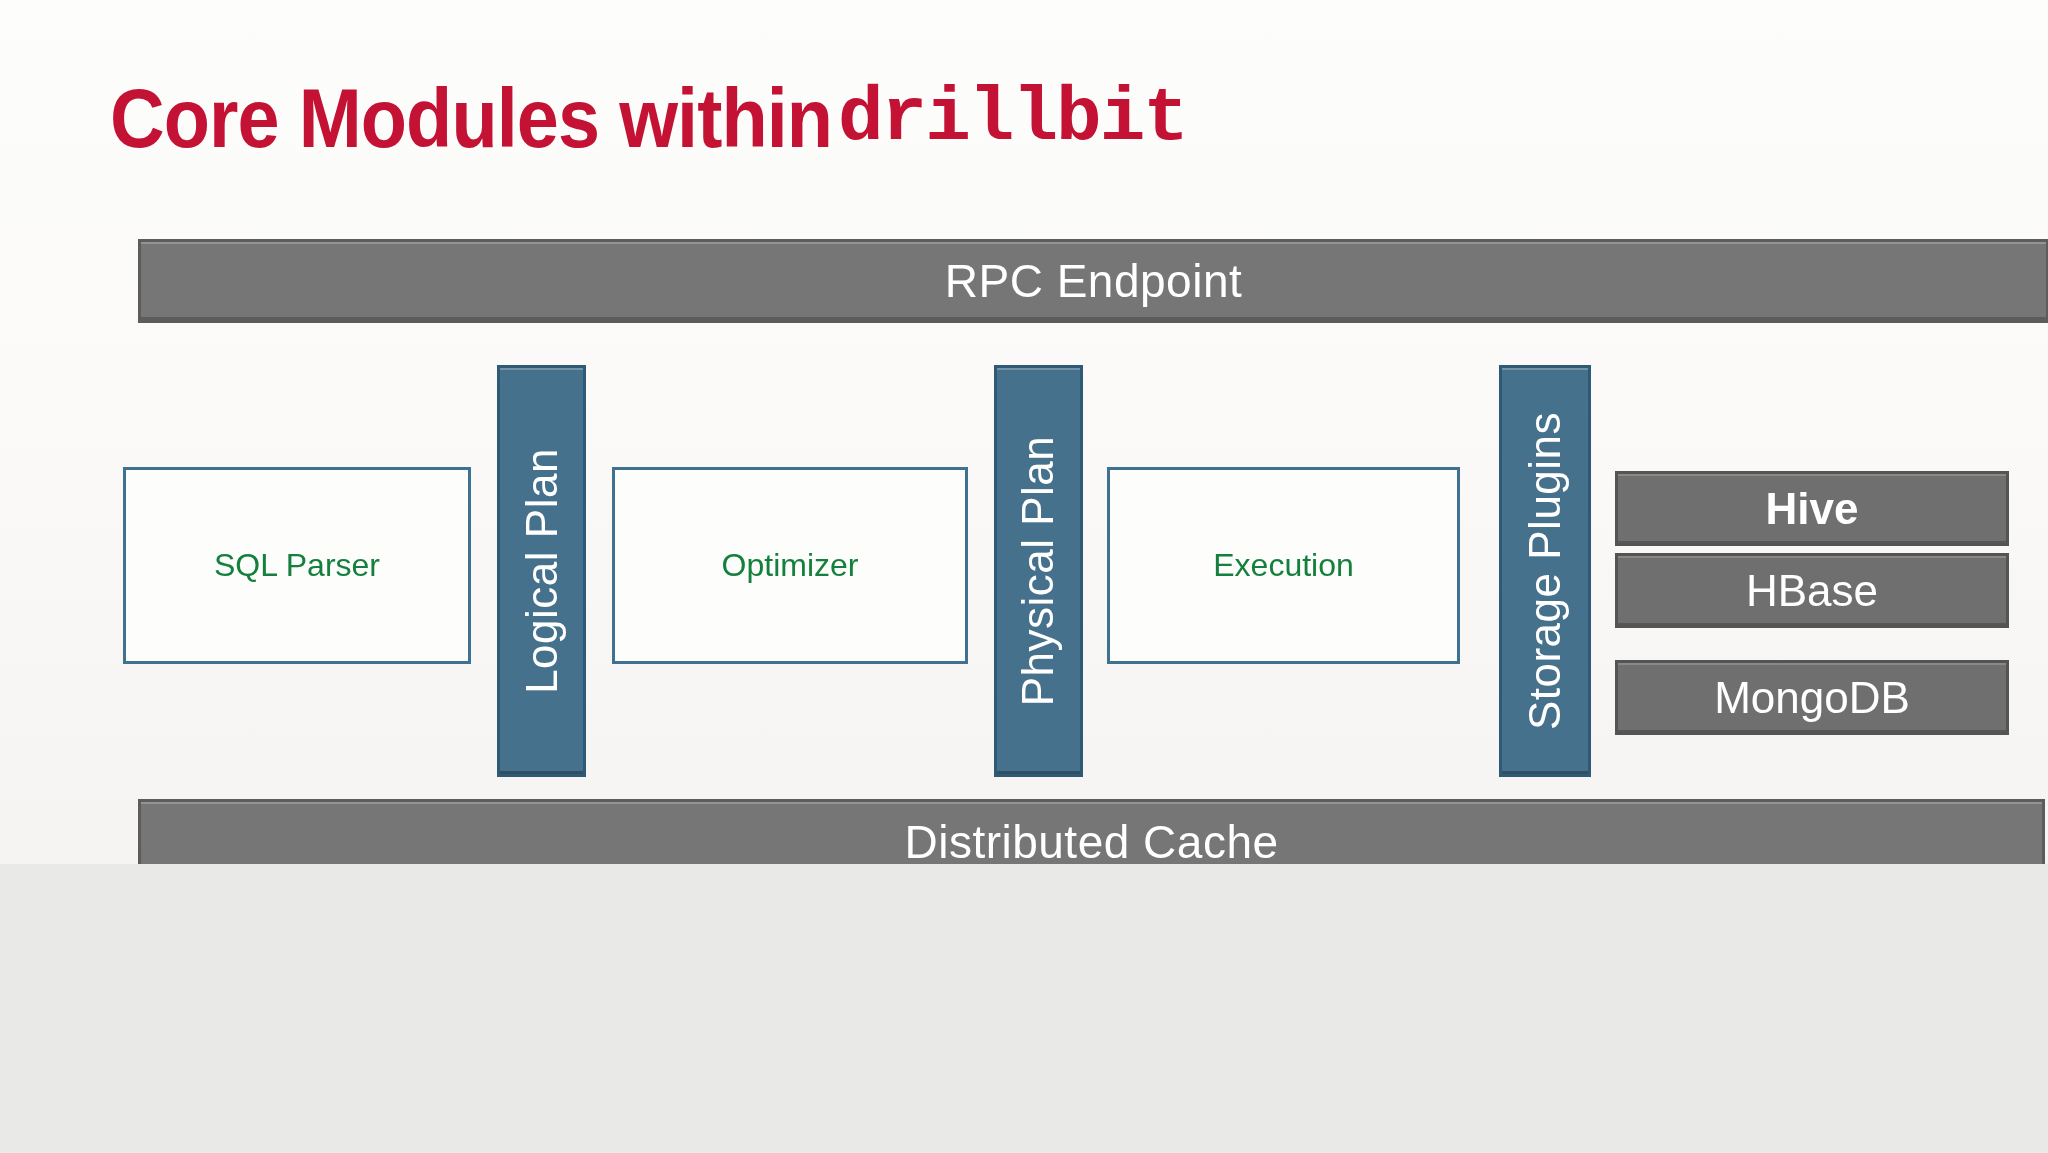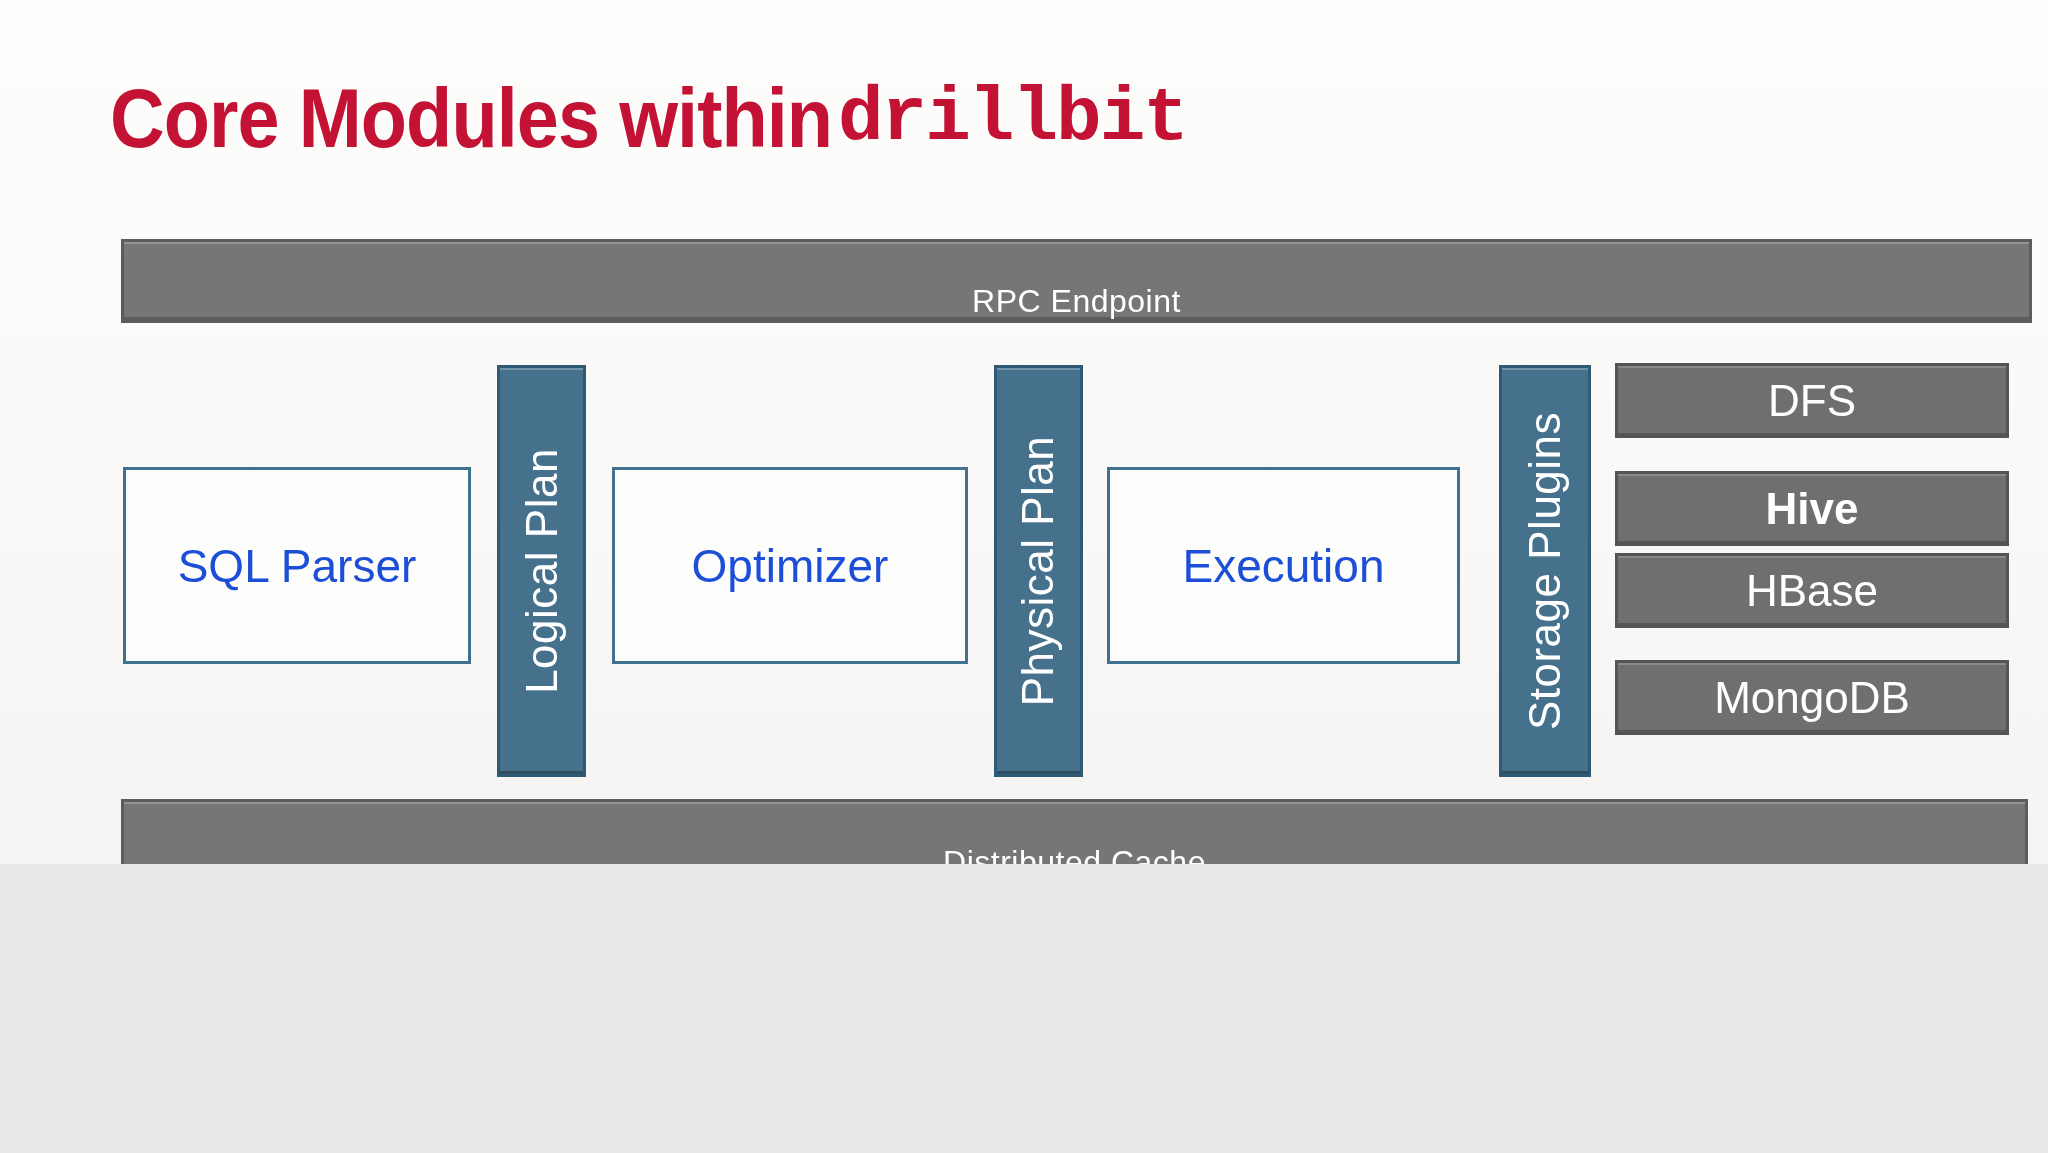--- a/index.html
+++ b/index.html
@@ -20,35 +20,35 @@
     transform:scaleX(.9);transform-origin:0 0;
   }
   .title-code{
     position:absolute;left:838px;top:78px;
     font:700 76px/1.1 "Liberation Mono",monospace;
     color:#c41235;white-space:nowrap;letter-spacing:-2px;
   }
 
   
   .hbar{
-    position:absolute;left:121px;box-sizing:border-box;
+    position:absolute;left:138px;box-sizing:border-box;
     background:#767676;border:3px solid #5c5c5c;
     box-shadow:inset 0 2px 0 rgba(255,255,255,.22), inset 0 -3px 0 rgba(0,0,0,.22);
-    display:flex;align-items:flex-end;justify-content:center;
-    color:#fff;font-size:32px;font-weight:400;letter-spacing:.5px;
+    display:flex;align-items:center;justify-content:center;
+    color:#fff;font-size:46px;font-weight:400;letter-spacing:.5px;
   }
   .hbar.rpc{top:239px;width:1911px;height:84px;}
   .hbar.cache{top:799px;width:1907px;height:85px;}
 
   
   .module{
     position:absolute;top:467px;height:197px;box-sizing:border-box;
     background:#fdfdfb;border:3px solid #3f7191;
     display:flex;align-items:center;justify-content:center;
-    color:#1d4ed8;font-size:46px;
+    color:#15803d;font-size:32px;
   }
   .module.m1{left:123px;width:348px;}
   .module.m2{left:612px;width:356px;}
   .module.m3{left:1107px;width:353px;}
 
   
   .connector{
     position:absolute;top:365px;height:412px;box-sizing:border-box;
     background:#45718d;border:3px solid #2e5a75;
     box-shadow:inset 0 2px 0 rgba(255,255,255,.25), inset 0 -3px 0 rgba(0,0,0,.3);
@@ -124,23 +124,20 @@
   <div class="connector c1">
     <span>Logical Plan</span>
   </div>
   <div class="connector c2">
     <span>Physical Plan</span>
   </div>
   <div class="connector c3">
     <span>Storage Plugins</span>
   </div>
 
-  <div class="storage s1">
-    <span>DFS</span>
-  </div>
   <div class="storage s2">
     <span>Hive</span>
   </div>
   <div class="storage s3">
     <span>HBase</span>
   </div>
   <div class="storage s4">
     <span>MongoDB</span>
   </div>
 

